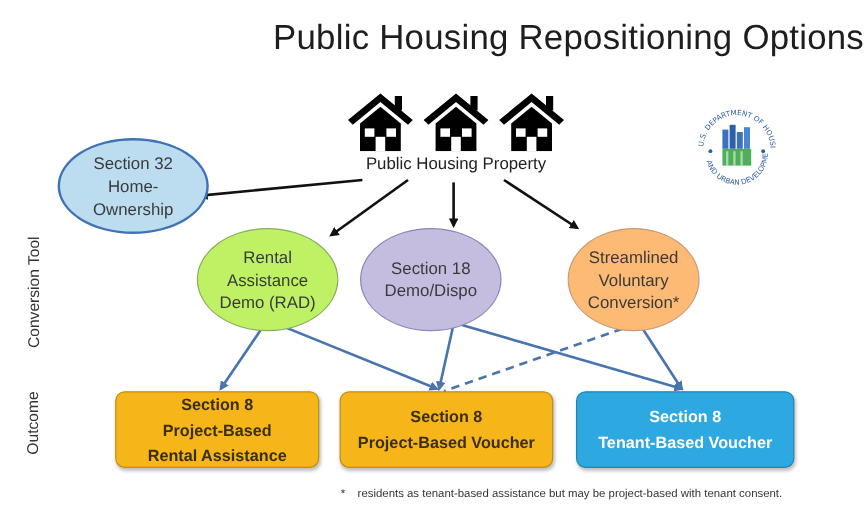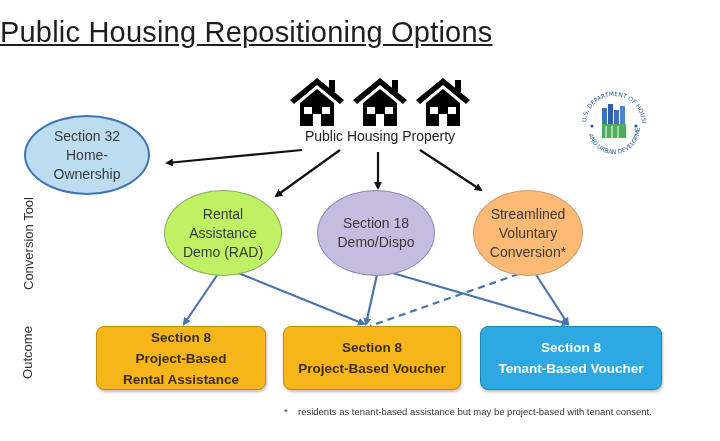--- a/index.html
+++ b/index.html
@@ -1,31 +1,31 @@
 <!DOCTYPE html>
 <html><head>
 <meta charset="utf-8">
 <style>
   html, body { margin: 0; padding: 0; background: #ffffff; }
   body { width: 720px; height: 441px; position: relative; overflow: hidden;
          font-family: "Liberation Sans", "DejaVu Sans", sans-serif; color: #222; }
-  .title { position: absolute; left: 0; top: 16px; width: 720px; text-align: left;
-           font-size: 29px; color: #1e1e1e; letter-spacing: 0.2px; text-decoration: underline; }
+  .title { position: absolute; left: 0; top: 16px; width: 720px; text-align: right;
+           font-size: 29px; color: #1e1e1e; letter-spacing: 0.2px; }
   svg.connectors { position: absolute; left: 0; top: 0; }
   .houses { position: absolute; left: 288px; top: 76px; width: 184px; height: 50px; }
   .prop-label { position: absolute; left: 270px; top: 128px; width: 220px; text-align: center;
                 font-size: 14px; color: #222; }
   .hud-logo { position: absolute; left: 576px; top: 86px; width: 76px; height: 76px; }
   .ellipse { position: absolute; border-radius: 50%; display: flex; align-items: center;
              justify-content: center; text-align: center; font-size: 14px; line-height: 19px;
              color: #3a3a3a; box-sizing: border-box; }
   .ellipse span { display: block; white-space: pre-line; }
-  .e-s32 { left: 24px; top: 115px; width: 126px; height: 80px; background: #bcdcf0; border: 2px solid #3f73b5; }
+  .e-s32 { left: 48px; top: 115px; width: 126px; height: 80px; background: #bcdcf0; border: 2px solid #3f73b5; }
   .e-rad { left: 164px; top: 190px; width: 118px; height: 86px; background: #bef264; border: 1.5px solid #8aaa62; }
-  .e-s18 { left: 317px; top: 190px; width: 118px; height: 86px; background: #c5bde0; border: 1.5px solid #8f86b8; }
+  .e-s18 { left: 300px; top: 190px; width: 118px; height: 86px; background: #c5bde0; border: 1.5px solid #8f86b8; }
   .e-svc { left: 473px; top: 190px; width: 110px; height: 86px; background: #fdba74; border: 1.5px solid #c99a78; }
   .side-label { position: absolute; font-size: 13px; color: #333; transform: rotate(-90deg);
                 transform-origin: center center; white-space: nowrap; text-align: center; }
   .side-tool { left: -22px; top: 236px; width: 100px; }
   .side-outcome { left: -8px; top: 345px; width: 70px; }
   .box { position: absolute; border-radius: 8px; display: flex; align-items: center; justify-content: center;
          text-align: center; font-weight: bold; font-size: 13.5px; line-height: 21px; box-sizing: border-box;
          box-shadow: 1px 2px 3px rgba(0,0,0,0.25); }
   .box span { white-space: pre-line; display: block; }
   .box-pbra { left: 96px; top: 326px; width: 170px; height: 64px; background: #f6b519; border: 1.5px solid #c28e10; color: #3b2f10; }

